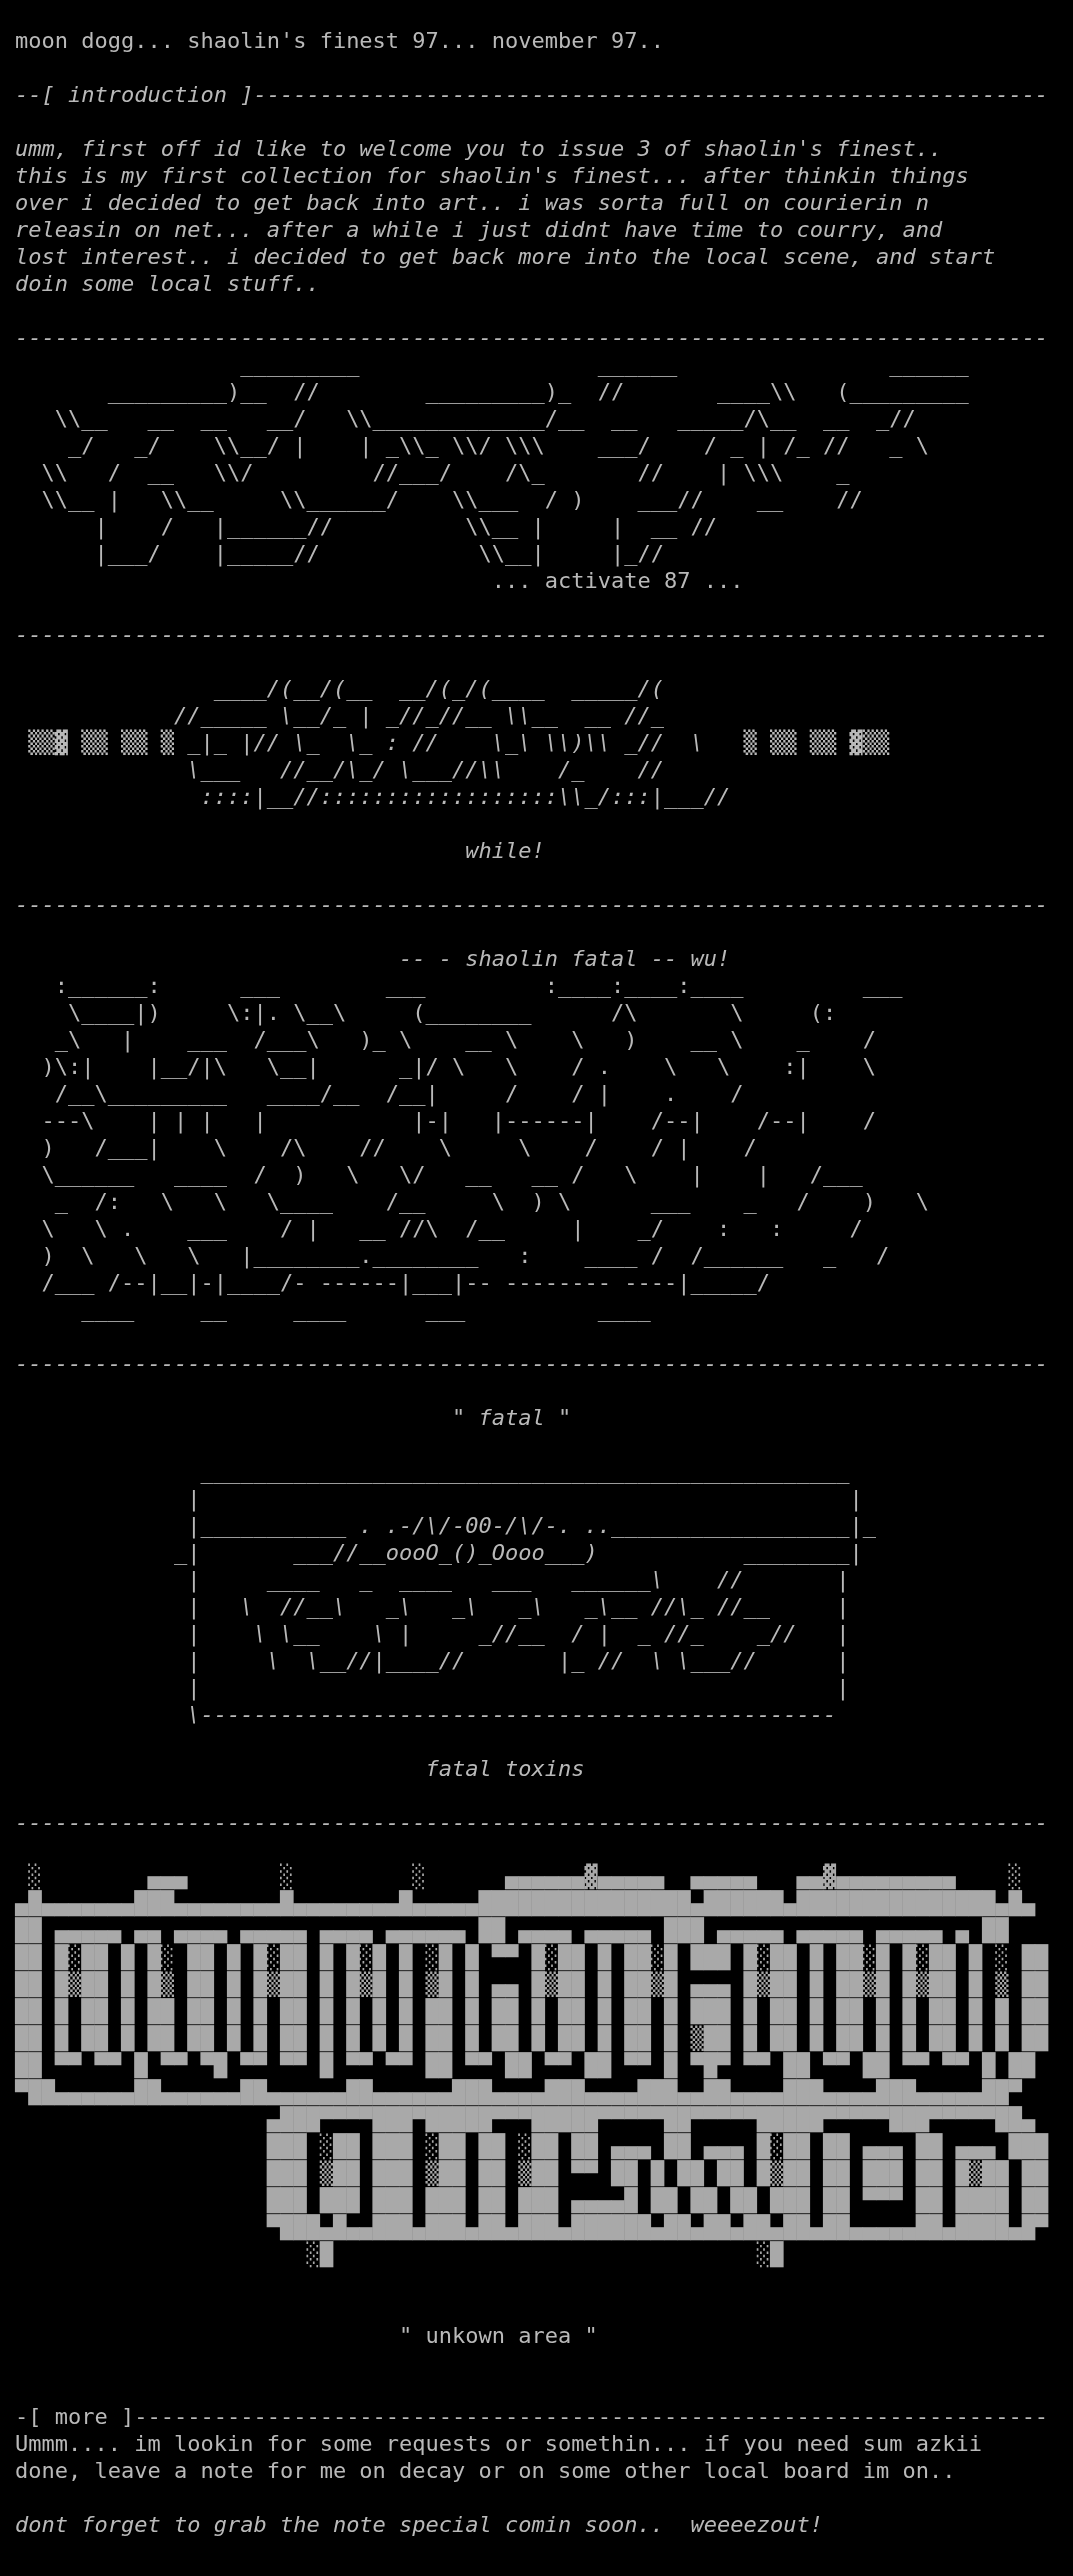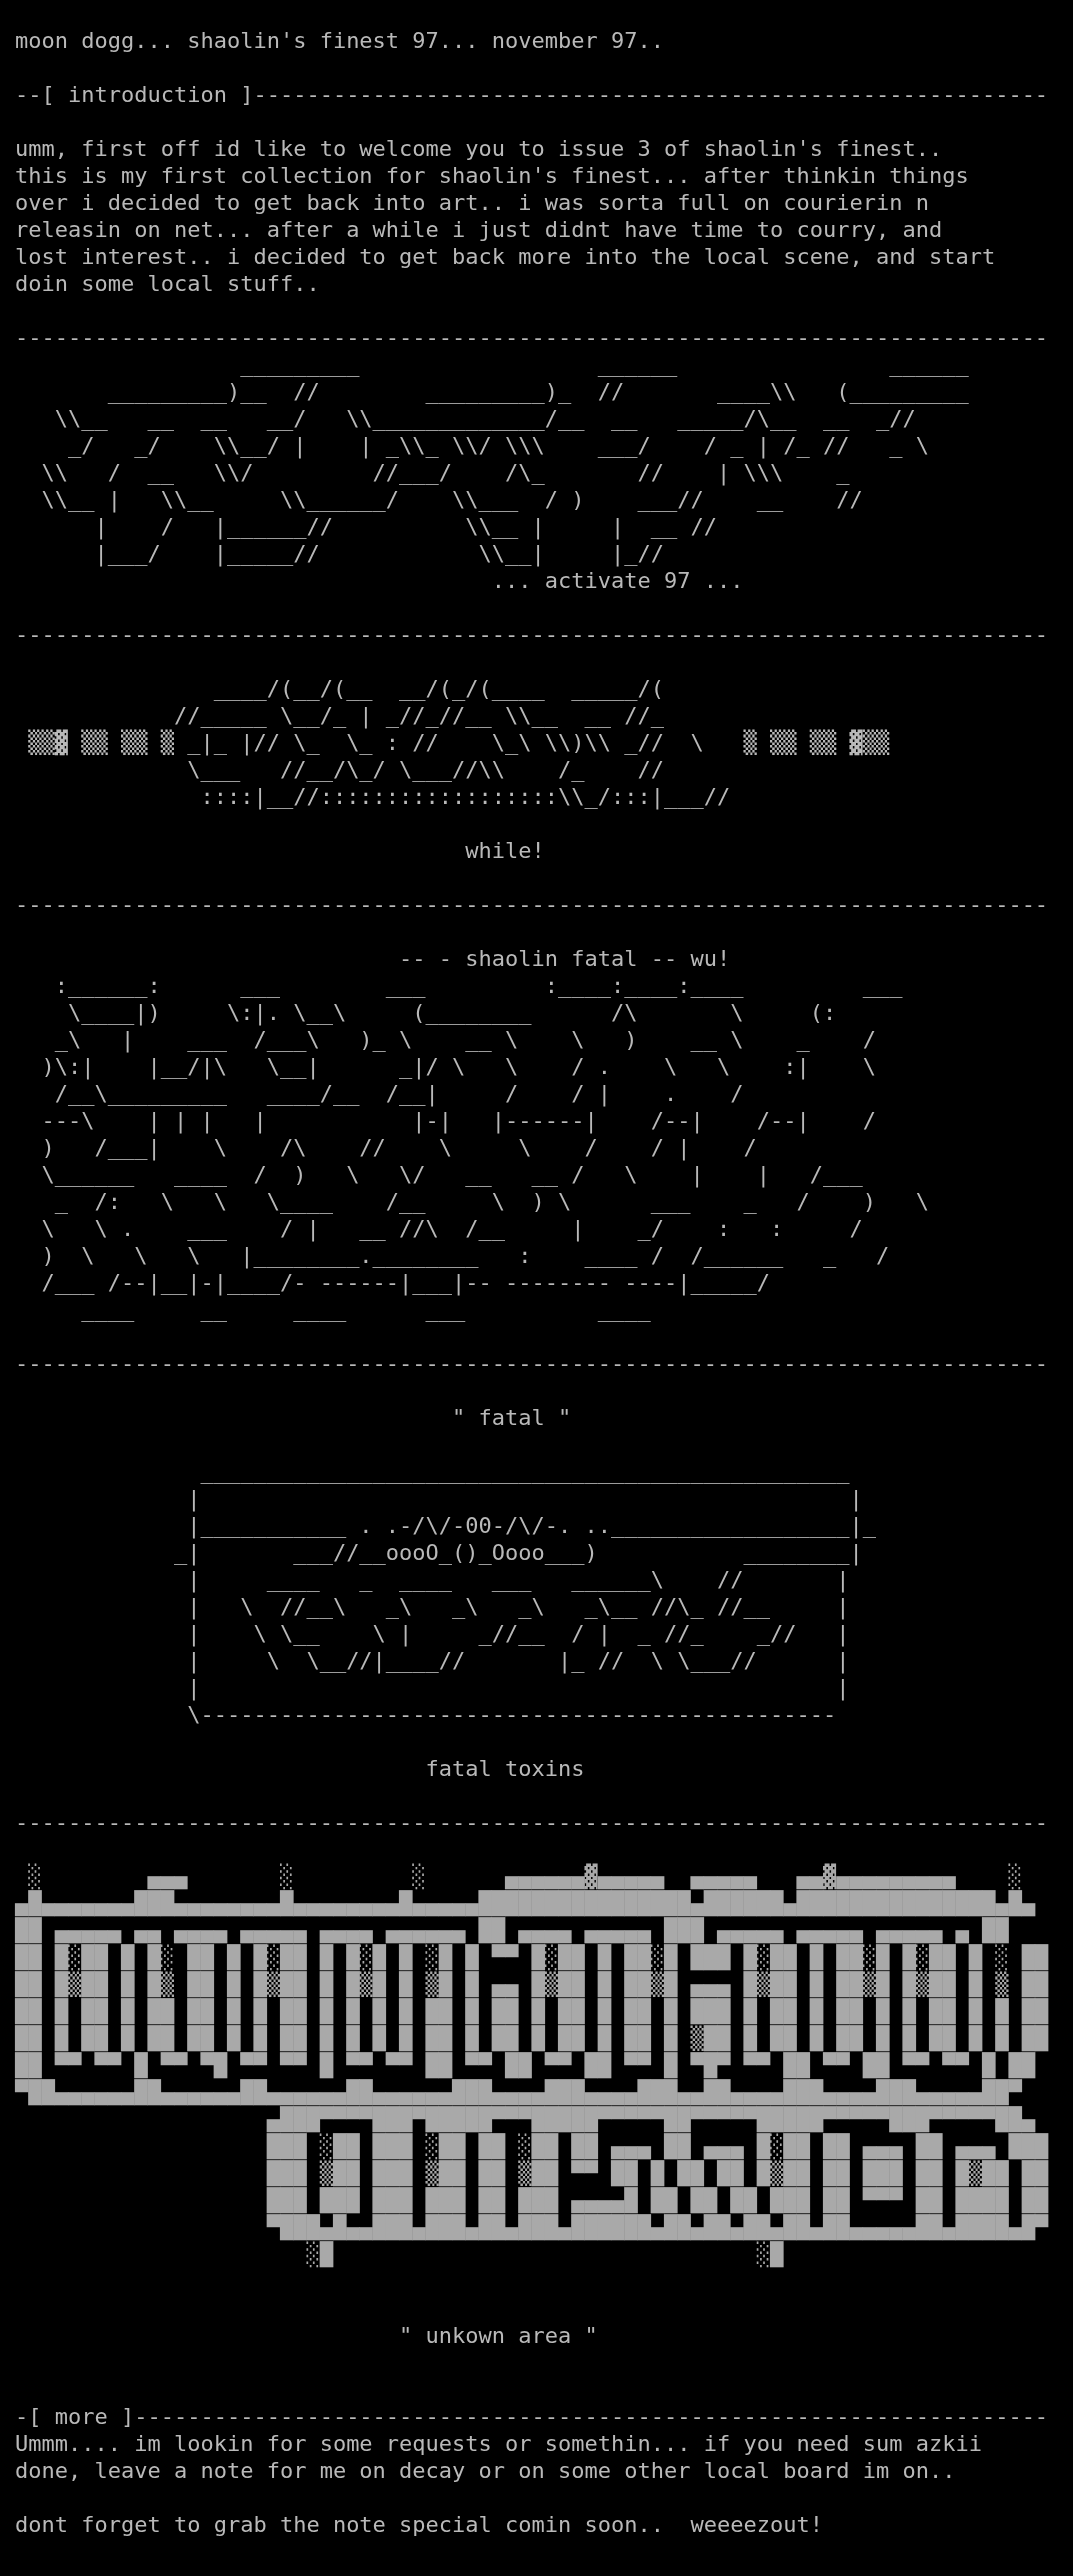--- a/index.html
+++ b/index.html
@@ -10,21 +10,21 @@
     overflow:hidden;
   }
   pre.term {
     font-family:"DejaVu Sans Mono", "Liberation Mono", monospace;
     font-size:22px;
     line-height:27px;
     color:#b9b9b9;
     white-space:pre;
   }
   pre.blocks { color:#a9a9a9; }
-  .mt1 { margin-top:27px; }
+  .mt1 { margin-top:27px;font-style:italic; }
   .mt2 { margin-top:54px; }
 </style>
 </head>
 <body>
 
 <pre class="term">moon dogg... shaolin's finest 97... november 97..</pre>
 
 <pre class="term mt1">--[ introduction ]------------------------------------------------------------</pre>
 
 <pre class="term mt1">umm, first off id like to welcome you to issue 3 of shaolin's finest..
@@ -37,21 +37,21 @@
 <pre class="term mt1">------------------------------------------------------------------------------</pre>
 
 <pre class="term">                 _________                  ______                ______
        _________)__  //        _________)_  //       ____\\   (_________
    \\__   __  __   __/   \\_____________/__  __   _____/\__  __  _//
     _/   _/    \\__/ |    | _\\_ \\/ \\\    ___/    / _ | /_ //   _ \
   \\   /  __   \\/         //___/    /\_       //    | \\\    _
   \\__ |   \\__     \\______/    \\___  / )    ___//    __    //
       |    /   |______//          \\__ |     |  __ //
       |___/    |_____//            \\__|     |_//</pre>
-<pre class="term">                                    ... activate 97 ...</pre>
+<pre class="term">                                    ... activate 87 ...</pre>
 
 <pre class="term mt1">------------------------------------------------------------------------------</pre>
 
 <pre class="term mt1">               ____/(__/(__  __/(_/(____  _____/(
             //_____ \__/_ | _//_//__ \\__  __ //_
  ▒▒▓ ▒▒ ▒▒ ▒ _|_ |// \_  \_ : //    \_\ \\)\\ _//  \   ▒ ▒▒ ▒▒ ▓▒▒
              \___   //__/\_/ \___//\\    /_    //
               ::::|__//::::::::::::::::::\\_/:::|___//</pre>
 <pre class="term mt1">                                  while!</pre>
 

